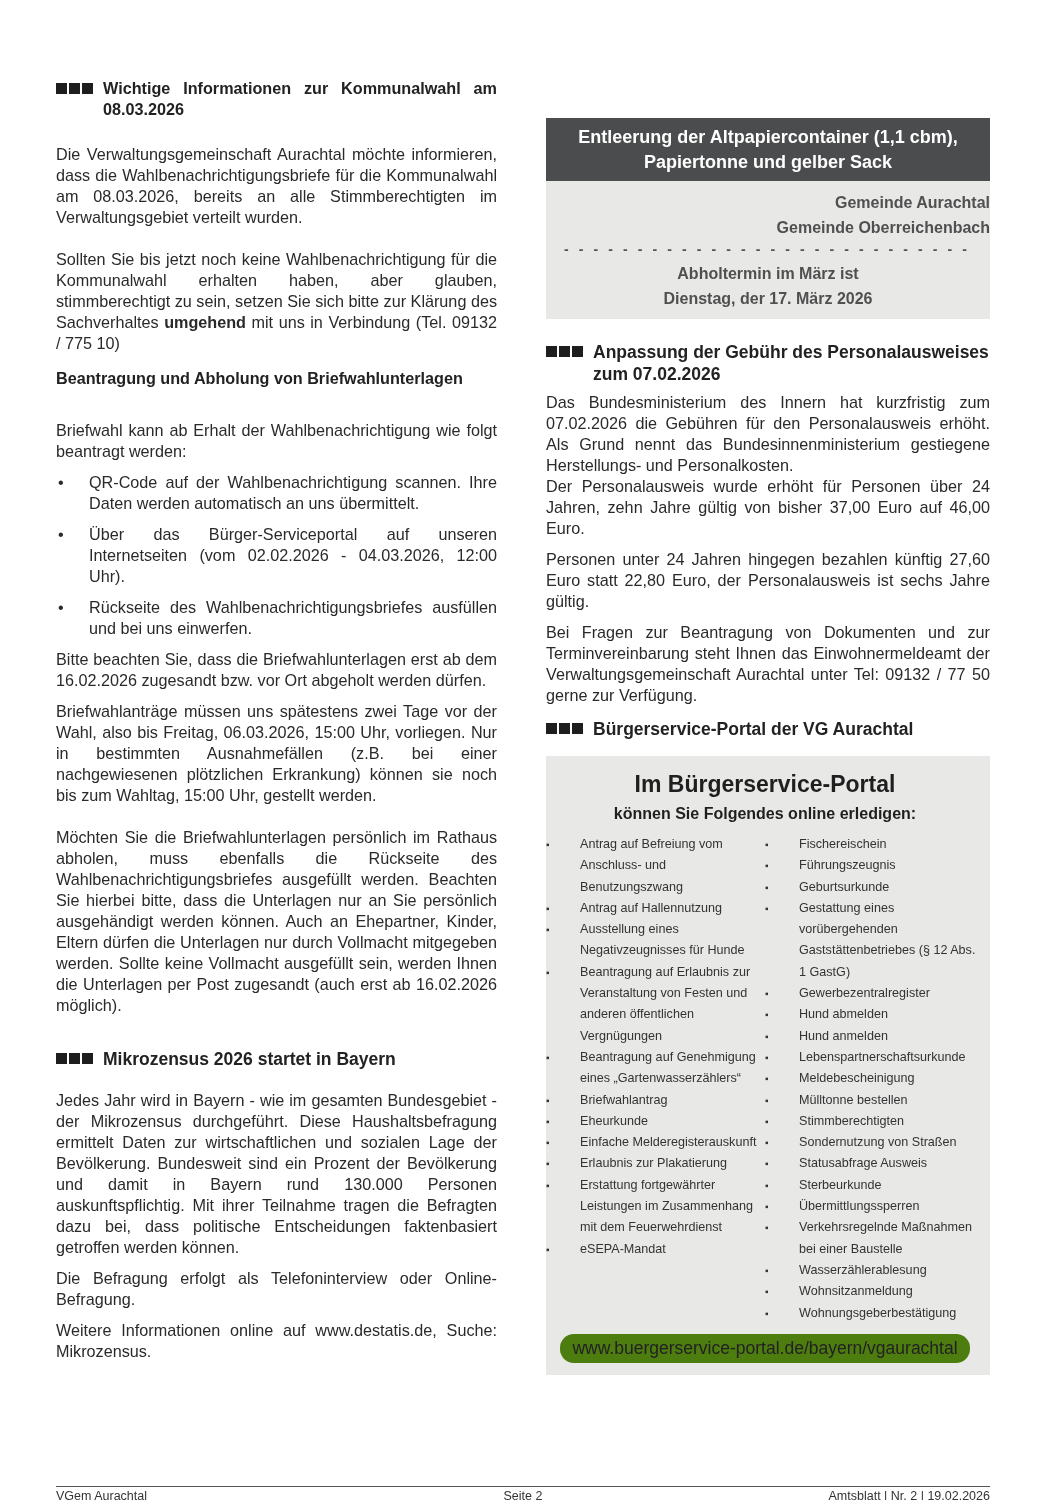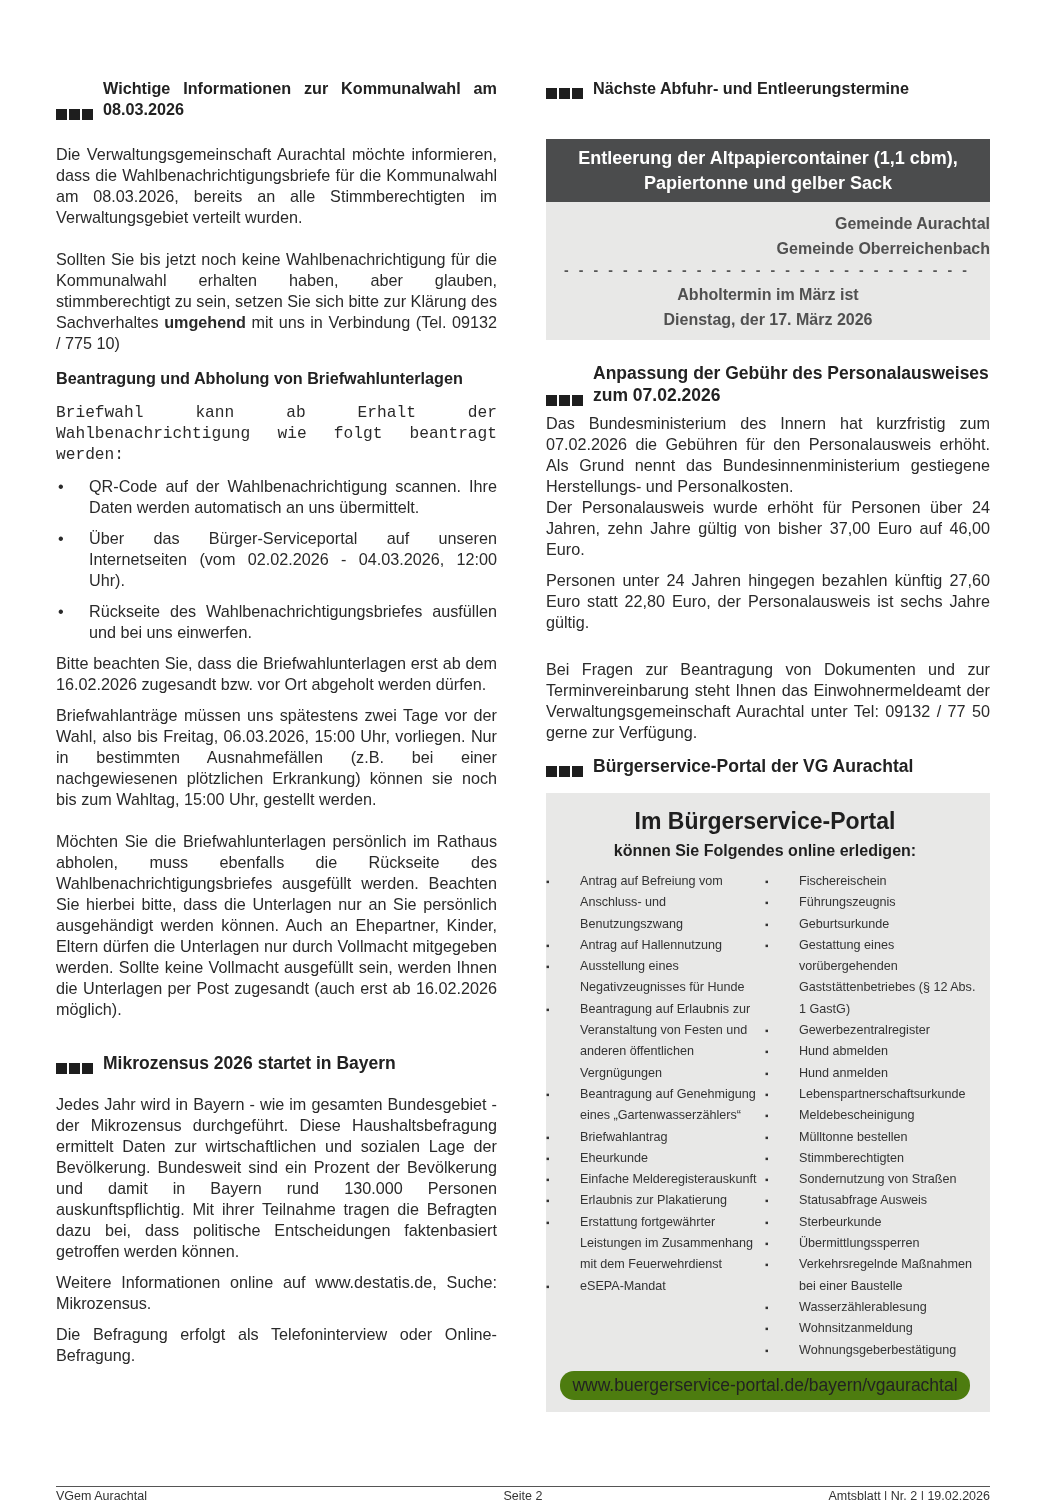--- a/index.html
+++ b/index.html
@@ -1,21 +1,21 @@
 <!DOCTYPE html>
 <html><head>
 <meta charset="utf-8">
 <style>
   * { box-sizing: border-box; margin: 0; padding: 0; }
   html, body { width: 1046px; height: 1500px; background: #ffffff; }
   body { position: relative; font-family: "Liberation Sans", sans-serif; color: #2a2a2a; }
   .col { position: absolute; top: 78px; }
   .col-left { left: 56px; width: 441px; }
   .col-right { left: 546px; width: 444px; }
-  .sec-head { display: flex; align-items: flex-end; font-weight: bold; font-size: 16.2px; line-height: 21px; color: #222; }
+  .sec-head { display: flex; align-items: flex-start; font-weight: bold; font-size: 16.2px; line-height: 21px; color: #222; }
   .sq { display: inline-flex; gap: 2px; margin-right: 10px; margin-top: 5px; flex-shrink: 0; }
   .sq i { display: block; width: 11px; height: 11px; background: #1e1e1e; }
   .sec-head.big { font-size: 17.5px; line-height: 22px; }
   p.body { font-size: 16.2px; line-height: 21px; text-align: justify; hyphens: manual; color: #2a2a2a; }
   .sub { font-weight: bold; font-size: 16.2px; line-height: 21px; color: #222; text-align: justify; }
   ul.bullets { list-style: none; }
   ul.bullets li { position: relative; padding-left: 33px; font-size: 16.2px; line-height: 21px; text-align: justify; }
   ul.bullets li .dot { position: absolute; left: 2px; top: 0; }
   b { font-weight: bold; }
   .abfuhr { background: #e8e8e7; margin-top: 40px; }
@@ -47,56 +47,48 @@
       <span class="sq">
           <i></i>
           <i></i>
           <i></i>
         </span>
       <span style="text-align:justify;text-align-last:left;word-spacing:7px;">Wichtige Informationen zur Kommunalwahl am 08.03.2026</span>
     </div>
     <p class="body" style="margin-top:24px;">Die Verwaltungsgemeinschaft Aurachtal möchte informieren, dass die Wahlbenachrichtigungsbriefe für die Kommunalwahl am 08.03.2026, bereits an alle Stimmberechtigten im Verwaltungsgebiet verteilt wurden.</p>
     <p class="body" style="margin-top:21px;"><span>Sollten Sie bis jetzt noch keine Wahlbenachrichtigung für die Kommunalwahl erhalten haben, aber glauben, stimmberechtigt zu sein, setzen Sie sich bitte zur Klärung des Sachverhaltes </span><b>umgehend</b><span> mit uns in Verbindung (Tel. 09132 / 775 10)</span></p>
     <div class="sub" style="margin-top:14px;">Beantragung und Abholung von Briefwahlunterlagen</div>
-    <p class="body" style="margin-top:14px;font-family:Liberation Mono, monospace;">Briefwahl kann ab Erhalt der Wahlbenachrichtigung wie folgt beantragt werden:</p>
+    <p class="body" style="margin-top:31px;">Briefwahl kann ab Erhalt der Wahlbenachrichtigung wie folgt beantragt werden:</p>
     <ul class="bullets" style="margin-top:10px;">
       <li><span class="dot">•</span><span>QR-Code auf der Wahlbenachrichtigung scannen. Ihre Daten werden automatisch an uns übermittelt.</span></li>
       <li style="margin-top:10px;"><span class="dot">•</span><span>Über das Bürger-Serviceportal auf unseren Internetseiten (vom 02.02.2026 - 04.03.2026, 12:00 Uhr).</span></li>
       <li style="margin-top:10px;"><span class="dot">•</span><span>Rückseite des Wahlbenachrichtigungsbriefes ausfüllen und bei uns einwerfen.</span></li>
     </ul>
     <p class="body" style="margin-top:10px;">Bitte beachten Sie, dass die Briefwahlunterlagen erst ab dem 16.02.2026 zugesandt bzw. vor Ort abgeholt werden dürfen.</p>
     <p class="body" style="margin-top:10px;">Briefwahlanträge müssen uns spätestens zwei Tage vor der Wahl, also bis Freitag, 06.03.2026, 15:00 Uhr, vorliegen. Nur in bestimmten Ausnahmefällen (z.B. bei einer nachgewiesenen plötzlichen Erkrankung) können sie noch bis zum Wahltag, 15:00 Uhr, gestellt werden.</p>
     <p class="body" style="margin-top:21px;">Möchten Sie die Briefwahlunterlagen persönlich im Rathaus abholen, muss ebenfalls die Rückseite des Wahlbenachrichtigungsbriefes ausgefüllt werden. Beachten Sie hierbei bitte, dass die Unterlagen nur an Sie persönlich ausgehändigt werden können. Auch an Ehepartner, Kinder, Eltern dürfen die Unterlagen nur durch Vollmacht mitgegeben werden. Sollte keine Vollmacht ausgefüllt sein, werden Ihnen die Unterlagen per Post zugesandt (auch erst ab 16.02.2026 möglich).</p>
   </section>
 
   <section style="margin-top:32px;">
     <div class="sec-head big">
       <span class="sq">
           <i></i>
           <i></i>
           <i></i>
         </span>
       <span>Mikrozensus 2026 startet in Bayern</span>
     </div>
     <p class="body" style="margin-top:20px;">Jedes Jahr wird in Bayern - wie im gesamten Bundesgebiet - der Mikrozensus durchgeführt. Diese Haushaltsbefragung ermittelt Daten zur wirtschaftlichen und sozialen Lage der Bevölkerung. Bundesweit sind ein Prozent der Bevölkerung und damit in Bayern rund 130.000 Personen auskunftspflichtig. Mit ihrer Teilnahme tragen die Befragten dazu bei, dass politische Entscheidungen faktenbasiert getroffen werden können.</p>
+    <p class="body" style="margin-top:10px;">Die Befragung erfolgt als Telefoninterview oder Online-Befragung.</p>
     <p class="body" style="margin-top:10px;">Weitere Informationen online auf www.destatis.de, Suche: Mikrozensus.</p>
-    <p class="body" style="margin-top:10px;">Die Befragung erfolgt als Telefoninterview oder Online-Befragung.</p>
   </section>
 </div>
 
 <div class="col col-right">
   <section>
-    <div class="sec-head">
-      <span class="sq">
-          <i></i>
-          <i></i>
-          <i></i>
-        </span>
-      <span>Nächste Abfuhr- und Entleerungstermine</span>
-    </div>
     <div class="abfuhr">
       <div class="top">Entleerung der Altpapiercontainer (1,1 cbm), Papiertonne und gelber Sack</div>
       <div class="mid">
         <div>Gemeinde Aurachtal</div>
         <div>Gemeinde Oberreichenbach</div>
       </div>
       <div class="dash">- - - - - - - - - - - - - - - - - - - - - - - - - - - - - - - - - - - - - - - - - - -</div>
       <div class="bot">
         <div>Abholtermin im März ist</div>
         <div>Dienstag, der 17. März 2026</div>
@@ -109,21 +101,21 @@
       <span class="sq">
           <i></i>
           <i></i>
           <i></i>
         </span>
       <span>Anpassung der Gebühr des Personalausweises zum 07.02.2026</span>
     </div>
     <p class="body" style="margin-top:7px;">Das Bundesministerium des Innern hat kurzfristig zum 07.02.2026 die Gebühren für den Personalausweis erhöht. Als Grund nennt das Bundesinnenministerium gestiegene Herstellungs- und Personalkosten.</p>
     <p class="body" style="">Der Personalausweis wurde erhöht für Personen über 24 Jahren, zehn Jahre gültig von bisher 37,00 Euro auf 46,00 Euro.</p>
     <p class="body" style="margin-top:10px;">Personen unter 24 Jahren hingegen bezahlen künftig 27,60 Euro statt 22,80 Euro, der Personalausweis ist sechs Jahre gültig.</p>
-    <p class="body" style="margin-top:26px;">Bei Fragen zur Beantragung von Dokumenten und zur Terminvereinbarung steht Ihnen das Einwohnermeldeamt der Verwaltungsgemeinschaft Aurachtal unter Tel: 09132 / 77 50 gerne zur Verfügung.</p>
+    <p class="body" style="margin-top:10px;">Bei Fragen zur Beantragung von Dokumenten und zur Terminvereinbarung steht Ihnen das Einwohnermeldeamt der Verwaltungsgemeinschaft Aurachtal unter Tel: 09132 / 77 50 gerne zur Verfügung.</p>
   </section>
 
   <section style="margin-top:12px;">
     <div class="sec-head big">
       <span class="sq">
           <i></i>
           <i></i>
           <i></i>
         </span>
       <span>Bürgerservice-Portal der VG Aurachtal</span>

